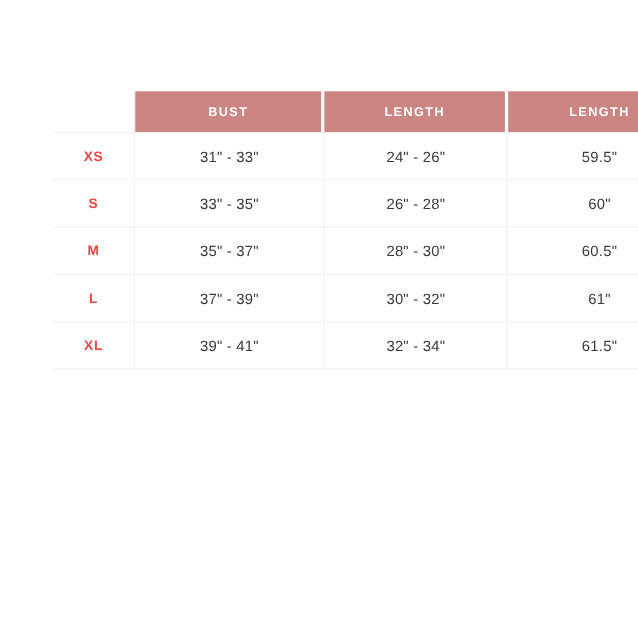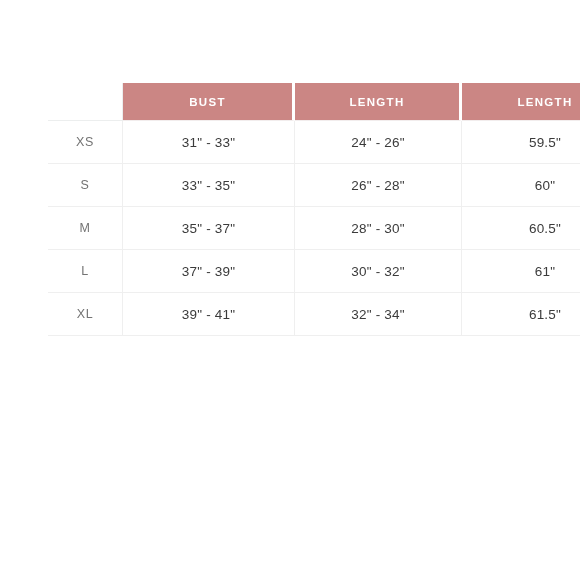--- a/index.html
+++ b/index.html
@@ -79,23 +79,23 @@
     background: #ffffff;
     border-bottom: 1px solid #efefef;
     border-right: 1px solid #efefef;
     letter-spacing: 0.2px;
     white-space: nowrap;
   }
   tbody td.cell-last {
     border-right: none;
   }
   tbody td.cell-size {
-    color: #737373;
+    color: #ef4444;
     font-size: 12.5px;
-    font-weight: normal;
+    font-weight: bold;
     letter-spacing: 0.6px;
   }
   tbody tr:last-child td {
     border-bottom: 1px solid #efefef;
   }
 </style>
 </head>
 <body>
 
 <div class="page">

